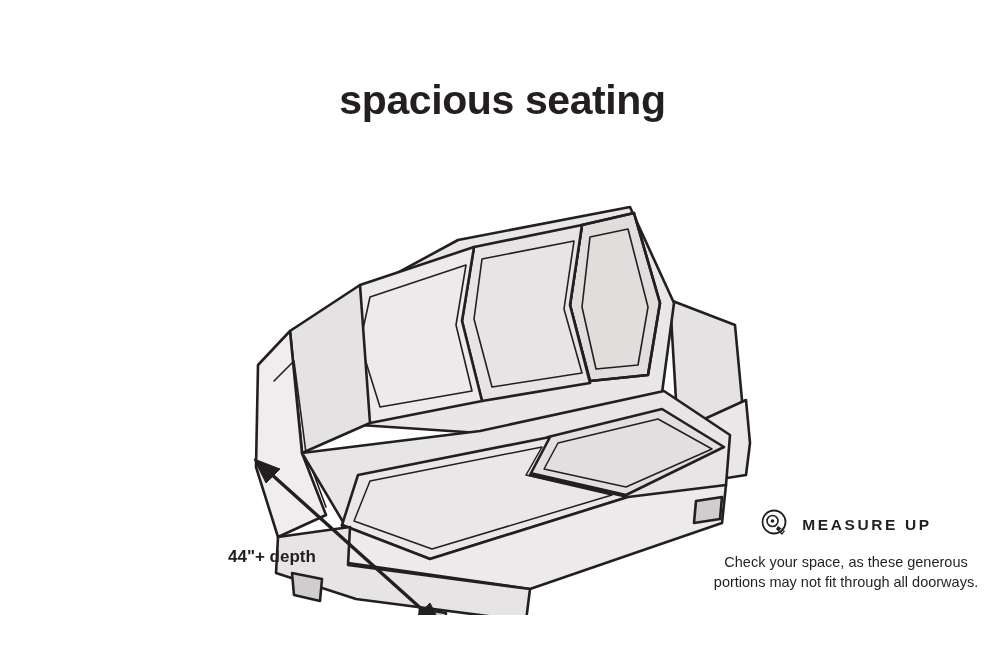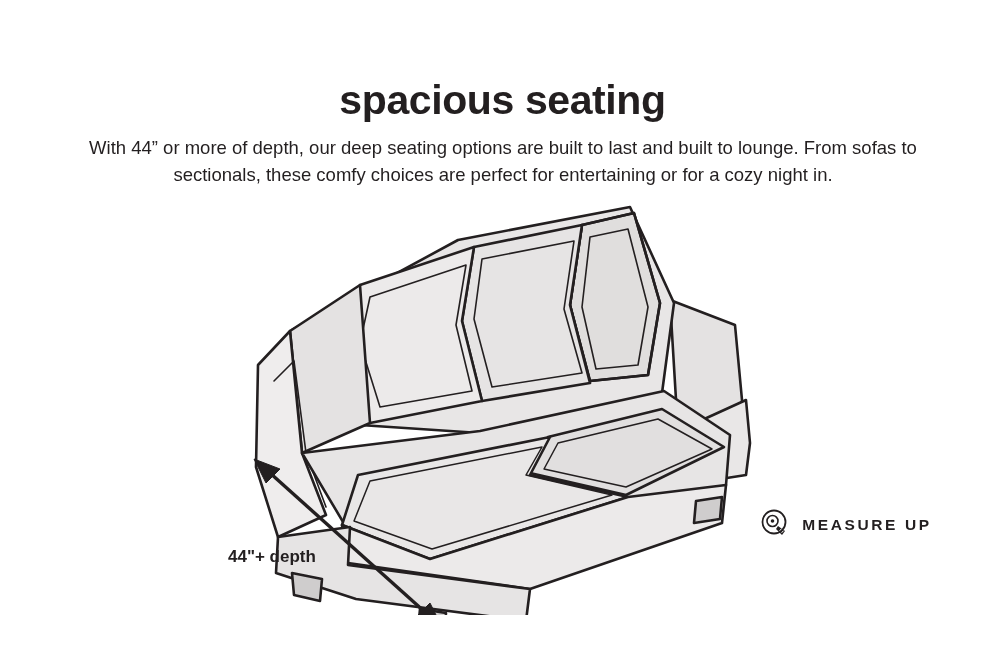--- a/index.html
+++ b/index.html
@@ -93,21 +93,20 @@
     color: #231f20;
   }
 </style>
 </head>
 <body>
 
 <div class="page">
 
   <h1 class="headline">spacious seating</h1>
 
-  <p class="subcopy">With 44” or more of depth, our deep seating options are built to last and built to lounge. From sofas to sectionals, these comfy choices are perfect for entertaining or for a cozy night in.</p>
 
   <div class="illustration">
     <svg viewBox="0 0 560 430" width="560" height="430" xmlns="http://www.w3.org/2000/svg">
       <g fill="#eceaea" stroke="#231f20" stroke-width="2.6" stroke-linejoin="round" stroke-linecap="round">
 
         <path d="M440 115 L505 140 L512 215 L512 268 L448 248 Z" fill="#e4e2e2"></path>
 
         <path d="M448 246 L516 215 L520 258 L516 290 L452 300 Z" fill="#e9e7e7"></path>
 
         <path d="M62 145 L228 55 L400 22 L444 118 L432 208 L250 248 L70 236 Z" fill="#e8e6e6"></path>
@@ -162,15 +161,16 @@
           <circle cx="14" cy="14" r="11.5" fill="none" stroke="#231f20" stroke-width="1.8"></circle>
           <circle cx="12.5" cy="13" r="5.5" fill="none" stroke="#231f20" stroke-width="1.6"></circle>
           <circle cx="12.5" cy="13" r="1.8" fill="#231f20"></circle>
           <path d="M18 18 L25 23 L22 27 L16 21 Z" fill="#231f20"></path>
           <path d="M19.5 22.5 L21.5 21" stroke="#ffffff" stroke-width="1"></path>
           <path d="M21.5 24.5 L23.5 23" stroke="#ffffff" stroke-width="1"></path>
         </svg>
       </span>
       <span class="measure-title">MEASURE UP</span>
     </div>
+    <div class="measure-note">Check your space, as these generous portions may not fit through all doorways.</div>
   </div>
 
 </div>
 
 </body></html>

